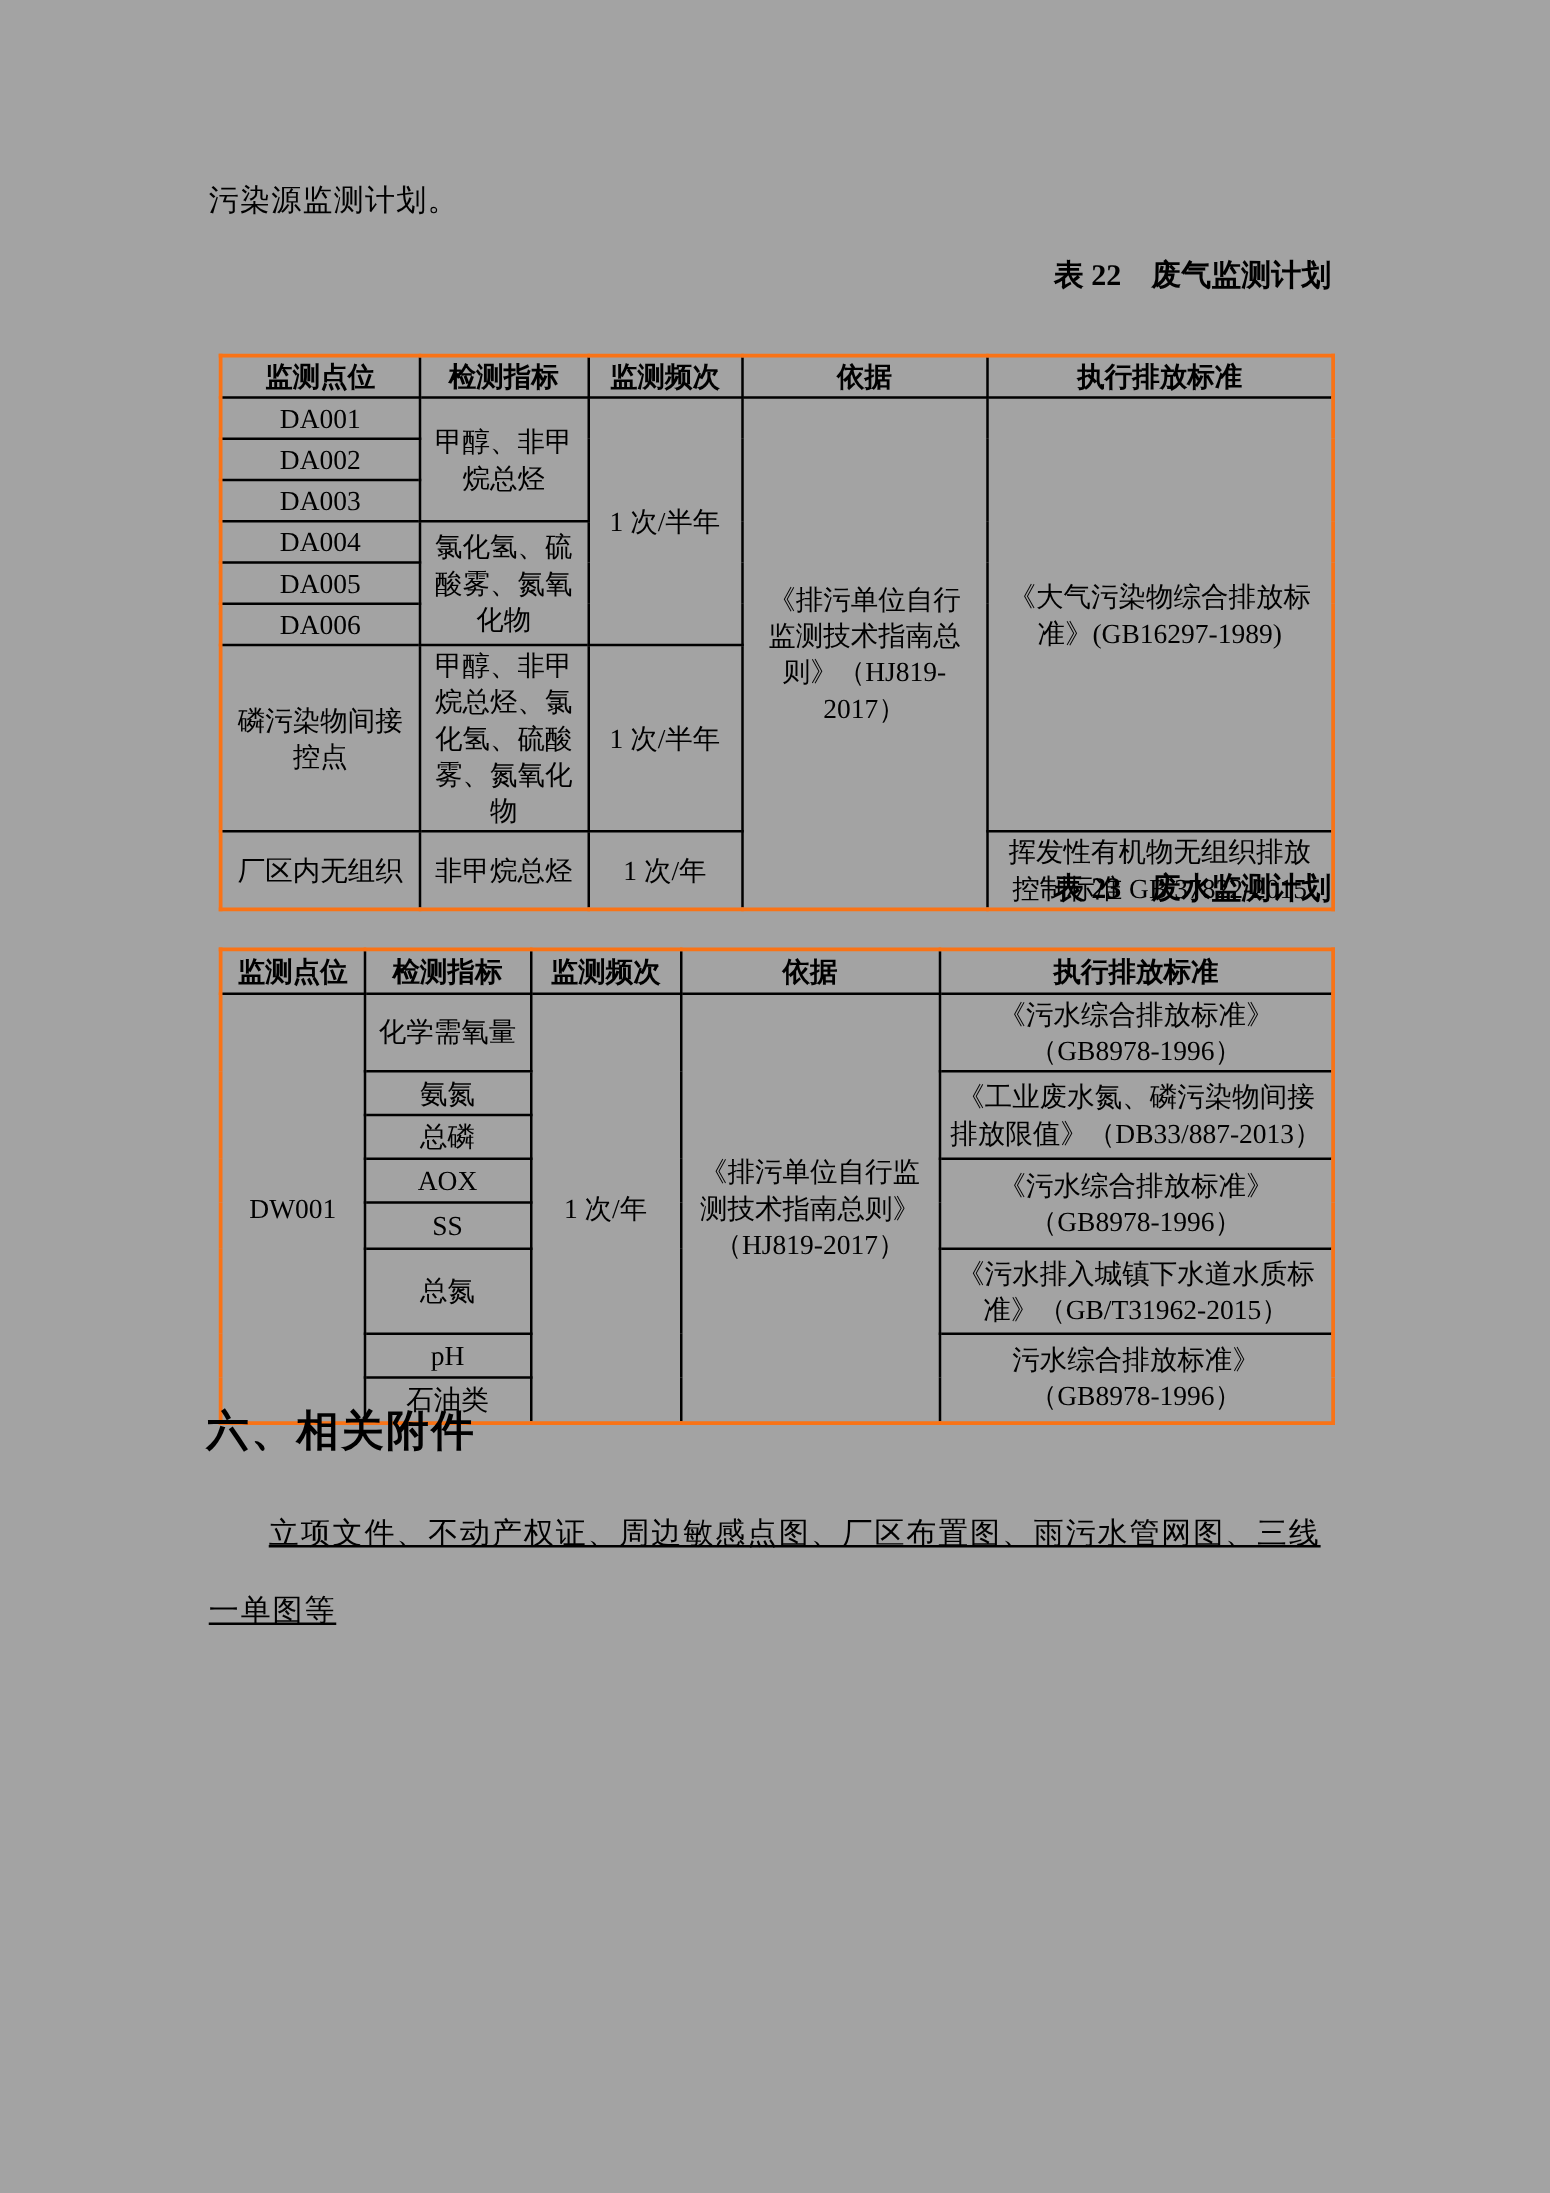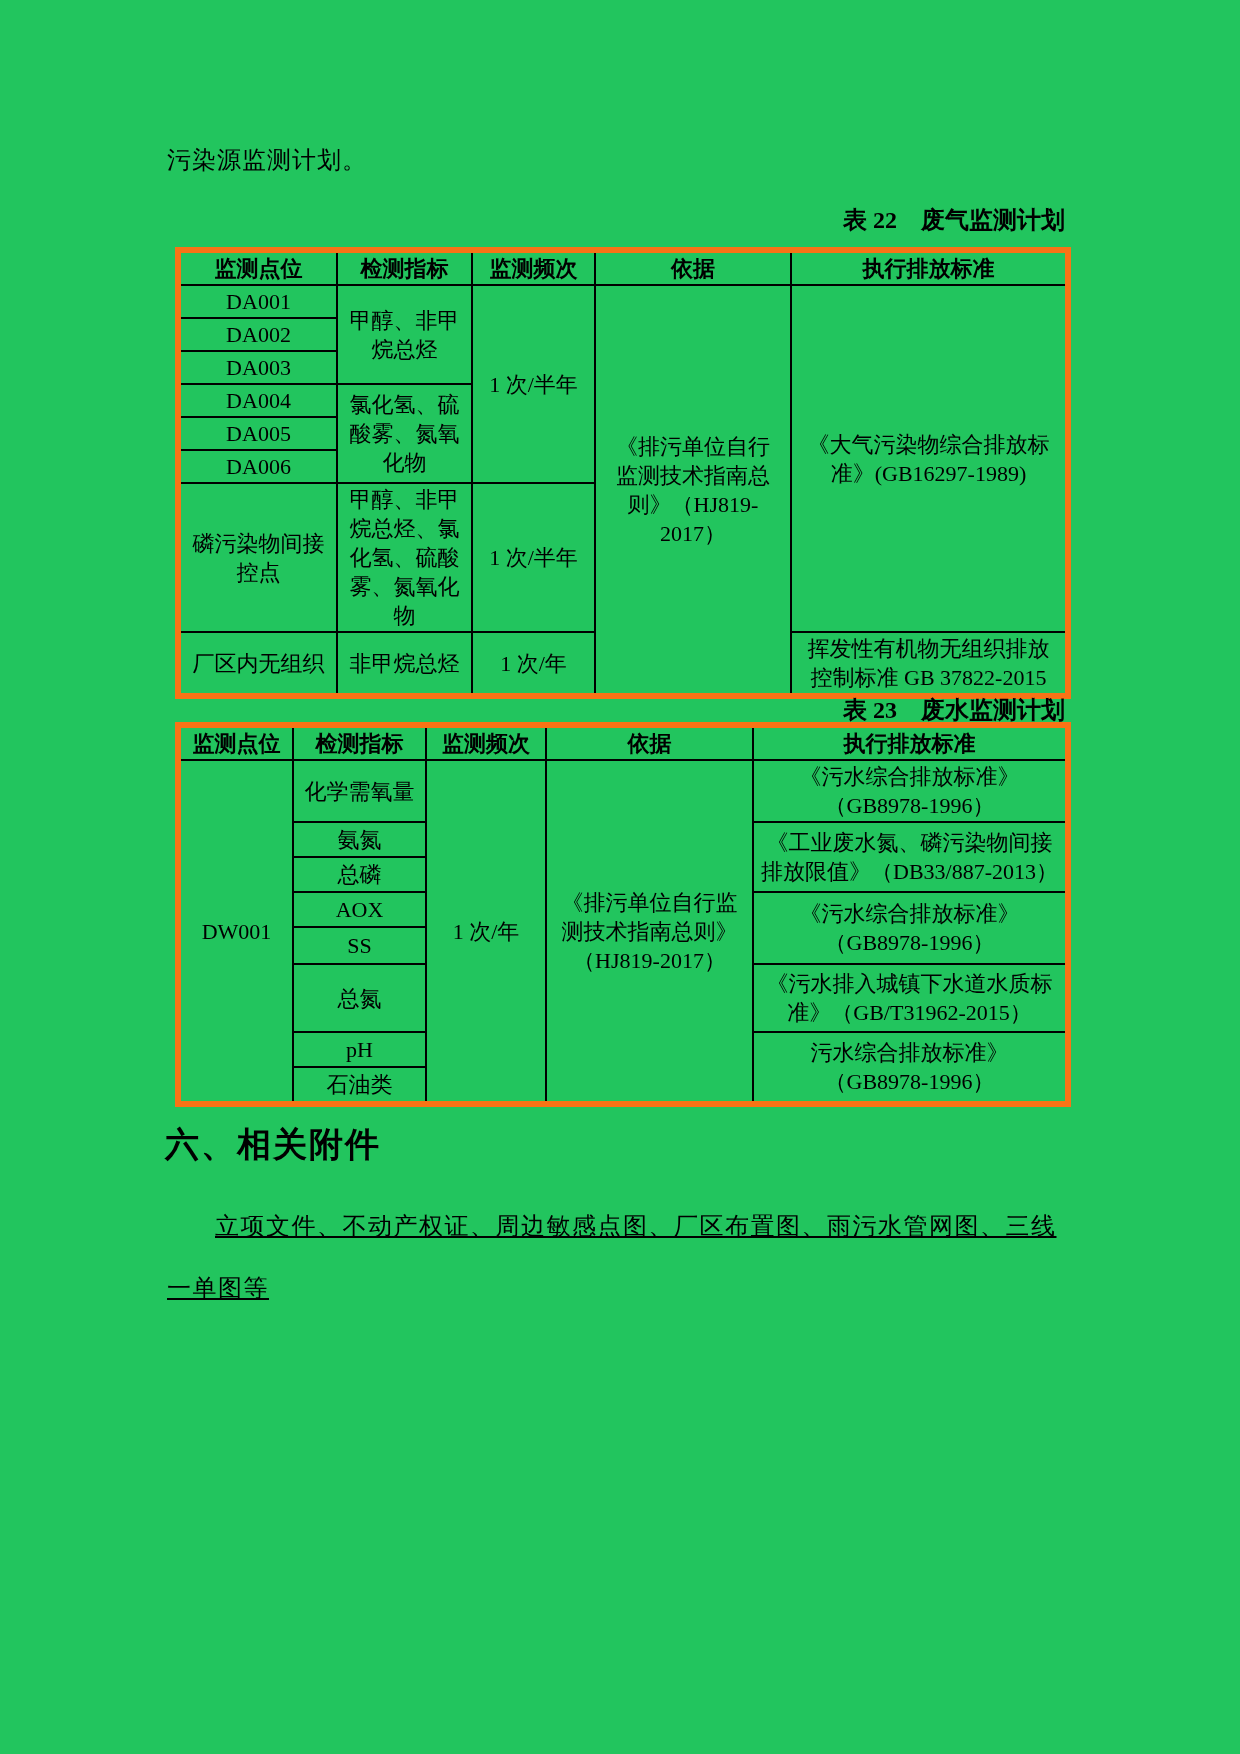--- a/index.html
+++ b/index.html
@@ -1,27 +1,27 @@
 <!DOCTYPE html>
 <html><head>
 <meta charset="utf-8">
 <style>
   html,body{margin:0;padding:0;background:#ffffff;}
   body{width:1240px;height:1754px;font-family:"Liberation Serif",serif;color:#000;}
-  .page{position:relative;width:1240px;height:1754px;background:#22c55e;overflow:hidden;}
+  .page{position:relative;width:1240px;height:1754px;background:#a3a3a3;overflow:hidden;}
 
   .intro{position:absolute;left:167px;top:144px;font-size:24px;margin:0;letter-spacing:1px;}
 
   .tbl-title{position:absolute;left:175px;width:890px;text-align:right;
              font-weight:bold;font-size:24px;}
   #t22-title{top:204px;}
   #t23-title{top:694px;}
 
   table{position:absolute;left:175px;border-collapse:collapse;table-layout:fixed;
-        font-size:22px;border:6px solid #f97316;}
+        font-size:22px;border:3px solid #f97316;margin-top:36px;}
   #t22{top:247px;width:890px;}
   #t23{top:722px;width:890px;}
   th,td{border:2px solid #000;text-align:center;vertical-align:middle;
         padding:1px 3px;line-height:1.32;overflow:hidden;}
   th{font-weight:bold;}
   .pre{white-space:pre-line;}
 
   .h30{height:30px}.h27{height:27px}.h32{height:32px}.h140{height:140px}.h62{height:62px}
   .h35{height:35px}.h37{height:37px}.h68{height:68px}
 

